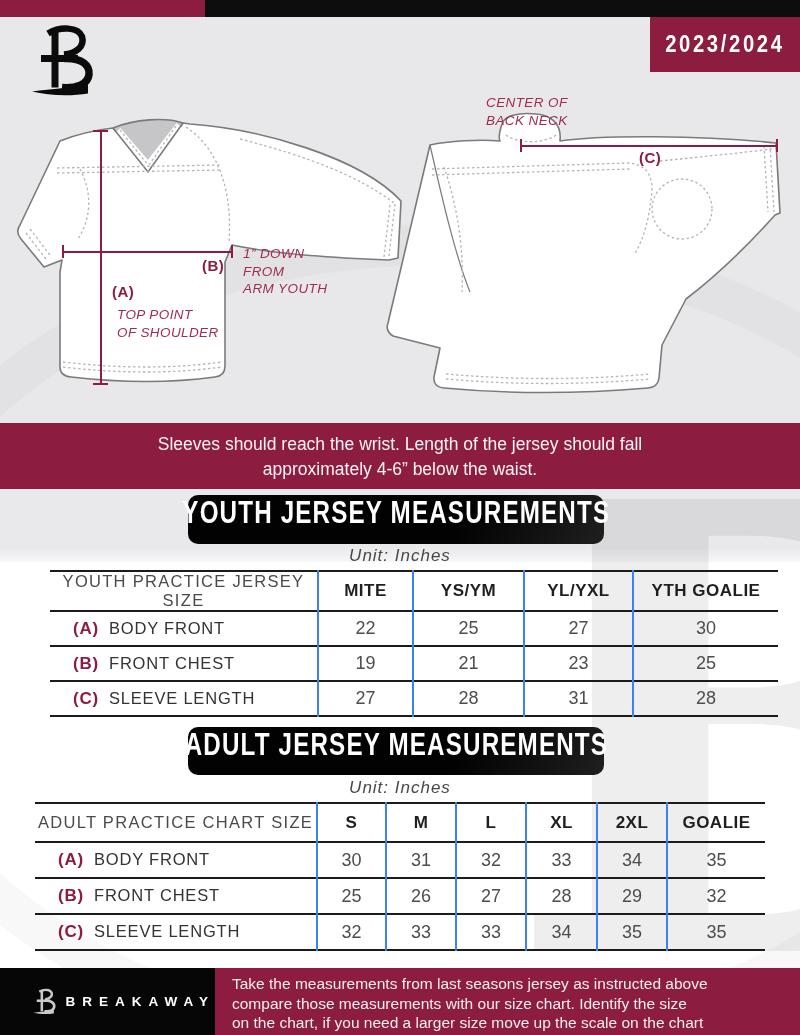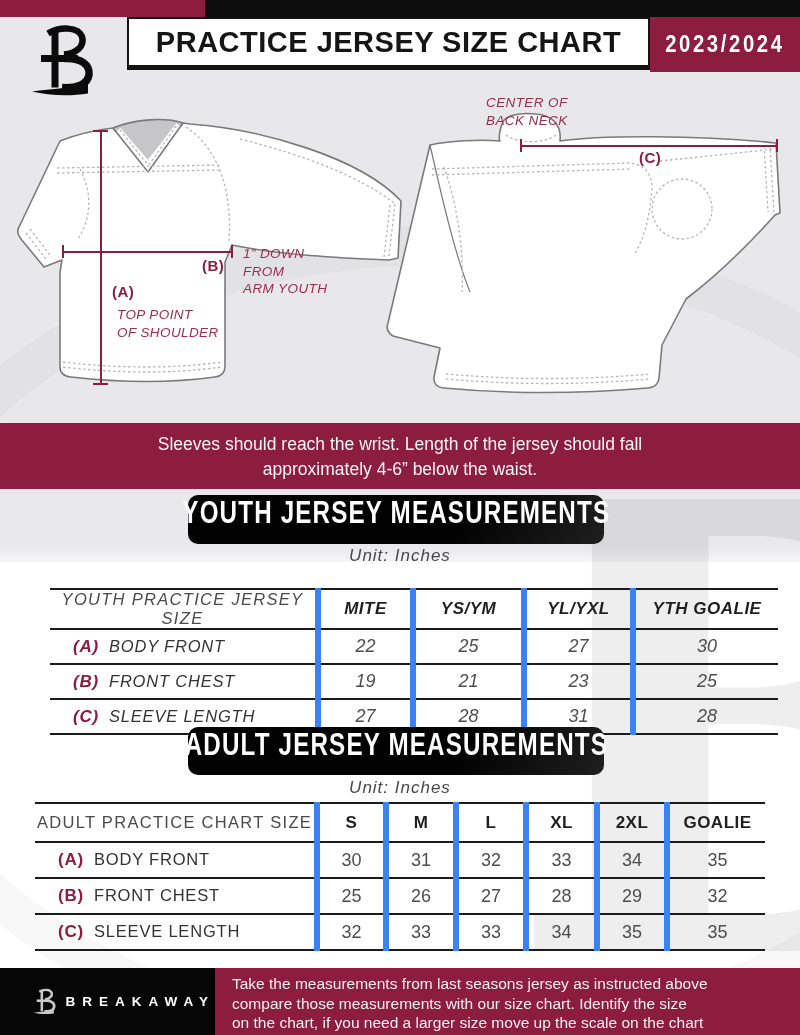--- a/index.html
+++ b/index.html
@@ -47,21 +47,21 @@
               justify-content:center;z-index:2;}
   .sec-banner span{color:#fff;font-weight:bold;font-size:31px;letter-spacing:1.5px;transform:scaleX(0.78);white-space:nowrap;}
   .unit{position:absolute;left:0;width:800px;text-align:center;font-style:italic;font-size:17px;
         letter-spacing:1px;color:#484848;z-index:2;}
 
   
   table.meas{position:absolute;border-collapse:collapse;table-layout:fixed;z-index:2;}
   table.meas td{padding:0;}
   table.meas tr{border-top:2px solid #1b1b1b;}
   table.meas tr:last-child{border-bottom:2px solid #1b1b1b;}
-  table.meas td.vert{border-left:6px solid #3b82f6;}
+  table.meas td.vert{border-left:2px solid #3b82f6;}
   tr.head td{height:37px;}
   tr.data td{height:33px;}
   #adult-table tr.data td{height:34px;}
   .sizelab{text-align:center;font-size:16.5px;letter-spacing:1.3px;color:#4a4a4a;}
   .colhead{text-align:center;font-weight:bold;font-size:17px;letter-spacing:0.5px;color:#1f1f1f;}
   .rowlab{text-align:left;padding-left:23px !important;font-size:16.5px;letter-spacing:0.8px;color:#333;}
   .rowlab .key{color:#8C1D40;font-weight:bold;margin-right:10px;font-size:17px;}
   .val{text-align:center;font-size:18px;color:#4d4d4d;}
 
   
@@ -143,23 +143,20 @@
       <div>FROM</div>
       <div>ARM YOUTH</div>
     </div>
     <div class="lbl" style="left:639px;top:132px;">(C)</div>
     <div class="note" style="left:486px;top:77px;">
       <div>CENTER OF</div>
       <div>BACK NECK</div>
     </div>
   </div>
 
-  <div class="title-box">
-    <span>PRACTICE JERSEY SIZE CHART</span>
-  </div>
   <div class="year-box">
     <span>2023/2024</span>
   </div>
   <svg class="logo-header" width="70" height="76" viewBox="0 0 70 75">
     <g fill="none" stroke="#0b0b0b">
       <path d="M20 9 C32 2 50 2 54 12 C57 22 48 29 36 30" stroke-width="6.5"></path>
       <path d="M13 34 L50 34" stroke-width="7"></path>
       <path d="M36 34 C54 33 62 41 61 50 C60 60 48 64 34 63" stroke-width="7.5"></path>
       <path d="M27 5 L27 63" stroke-width="7"></path>
     </g>
@@ -173,21 +170,21 @@
 
   <div class="gray-band"></div>
   <div class="wm">B</div>
   <div class="swoosh"></div>
 
   <div class="sec-banner" style="top:495px;">
     <span>YOUTH JERSEY MEASUREMENTS</span>
   </div>
   <div class="unit" style="top:546px;">Unit: Inches</div>
 
-  <table class="meas" id="youth-table" style="left:50px;top:588px;width:728px;font-style:italic;">
+  <table class="meas" id="youth-table" style="left:50px;top:570px;width:728px;">
     <colgroup>
         <col style="width:268px">
         <col style="width:95px">
         <col style="width:111px">
         <col style="width:109px">
         <col style="width:145px">
       </colgroup>
     <tbody>
         <tr class="head">
       <td class="sizelab">YOUTH PRACTICE JERSEY SIZE</td>

